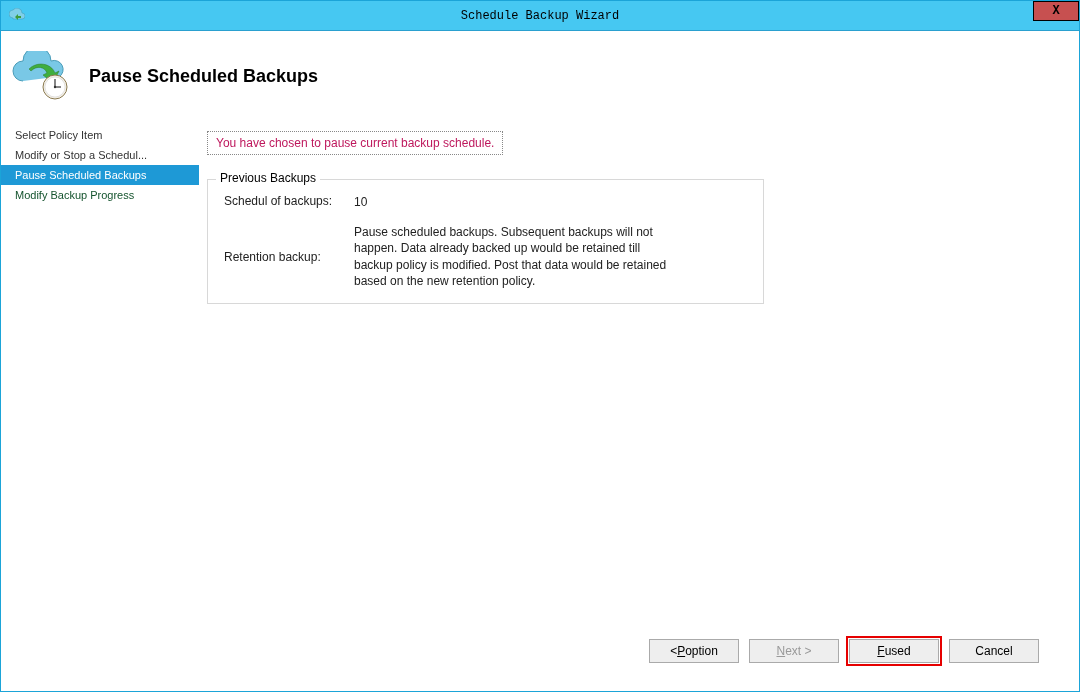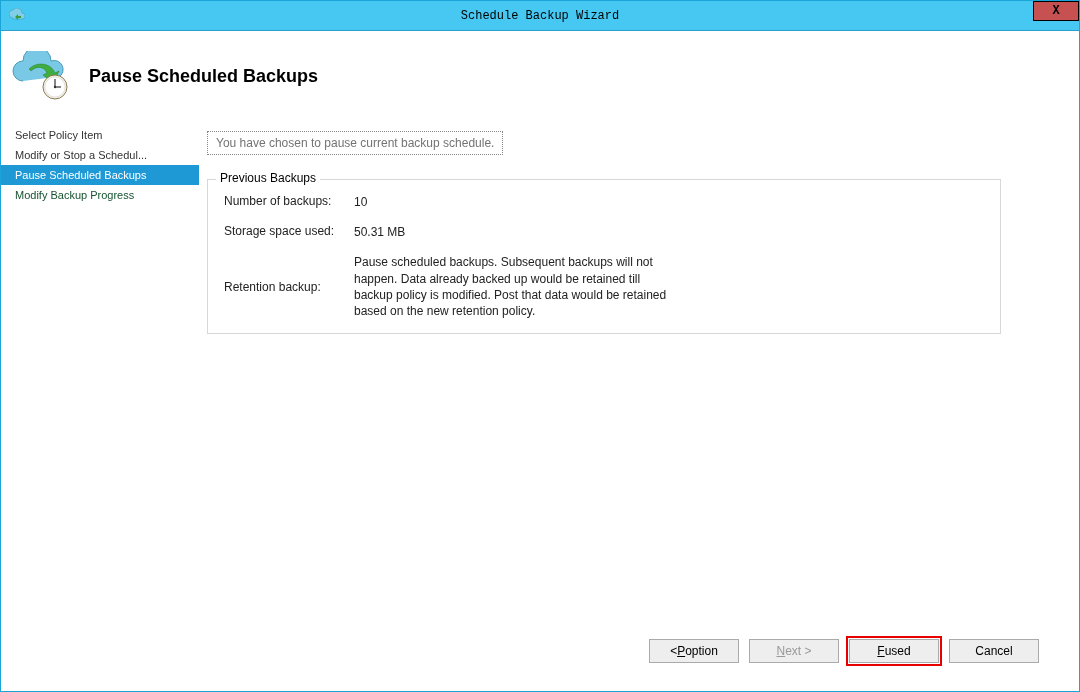--- a/index.html
+++ b/index.html
@@ -105,29 +105,29 @@
       padding: 10px 20px 10px 8px;
       display: flex;
       flex-direction: column;
       position: relative;
     }
     .notice {
       display: inline-block;
       border: 1px dotted #888;
       padding: 4px 8px;
       font-size: 12px;
-      color: #737373;
+      color: #be185d;
       margin-bottom: 24px;
       width: fit-content;
     }
     .group {
       border: 1px solid #d8d8d8;
       padding: 14px 16px 14px 16px;
       position: relative;
-      width: 794px;
+      width: 557px;
     }
     .group-title {
       position: absolute;
       top: -9px;
       left: 8px;
       background: #fff;
       padding: 0 4px;
       font-size: 12px;
       color: #000;
     }
@@ -218,28 +218,24 @@
       <div class="sidebar-item disabled">Modify Backup Progress</div>
     </div>
 
     <div class="content">
       <div class="notice">You have chosen to pause current backup schedule.</div>
 
       <div class="group">
         <div class="group-title">Previous Backups</div>
 
         <div class="row">
-          <div class="row-label">Number of backups:</div>
+          <div class="row-label">Schedul of backups:</div>
           <div class="row-value">10</div>
         </div>
 
-        <div class="row">
-          <div class="row-label">Storage space used:</div>
-          <div class="row-value">50.31 MB</div>
-        </div>
 
         <div class="row">
           <div class="row-label" style="align-self:center">Retention backup:</div>
           <div class="row-value" style="max-width:320px"> Pause scheduled backups. Subsequent backups will not happen. Data already backed up would be retained till backup policy is modified. Post that data would be retained based on the new retention policy.</div>
         </div>
       </div>
 
       <div style="flex:1"></div>
 
       <div class="footer">

